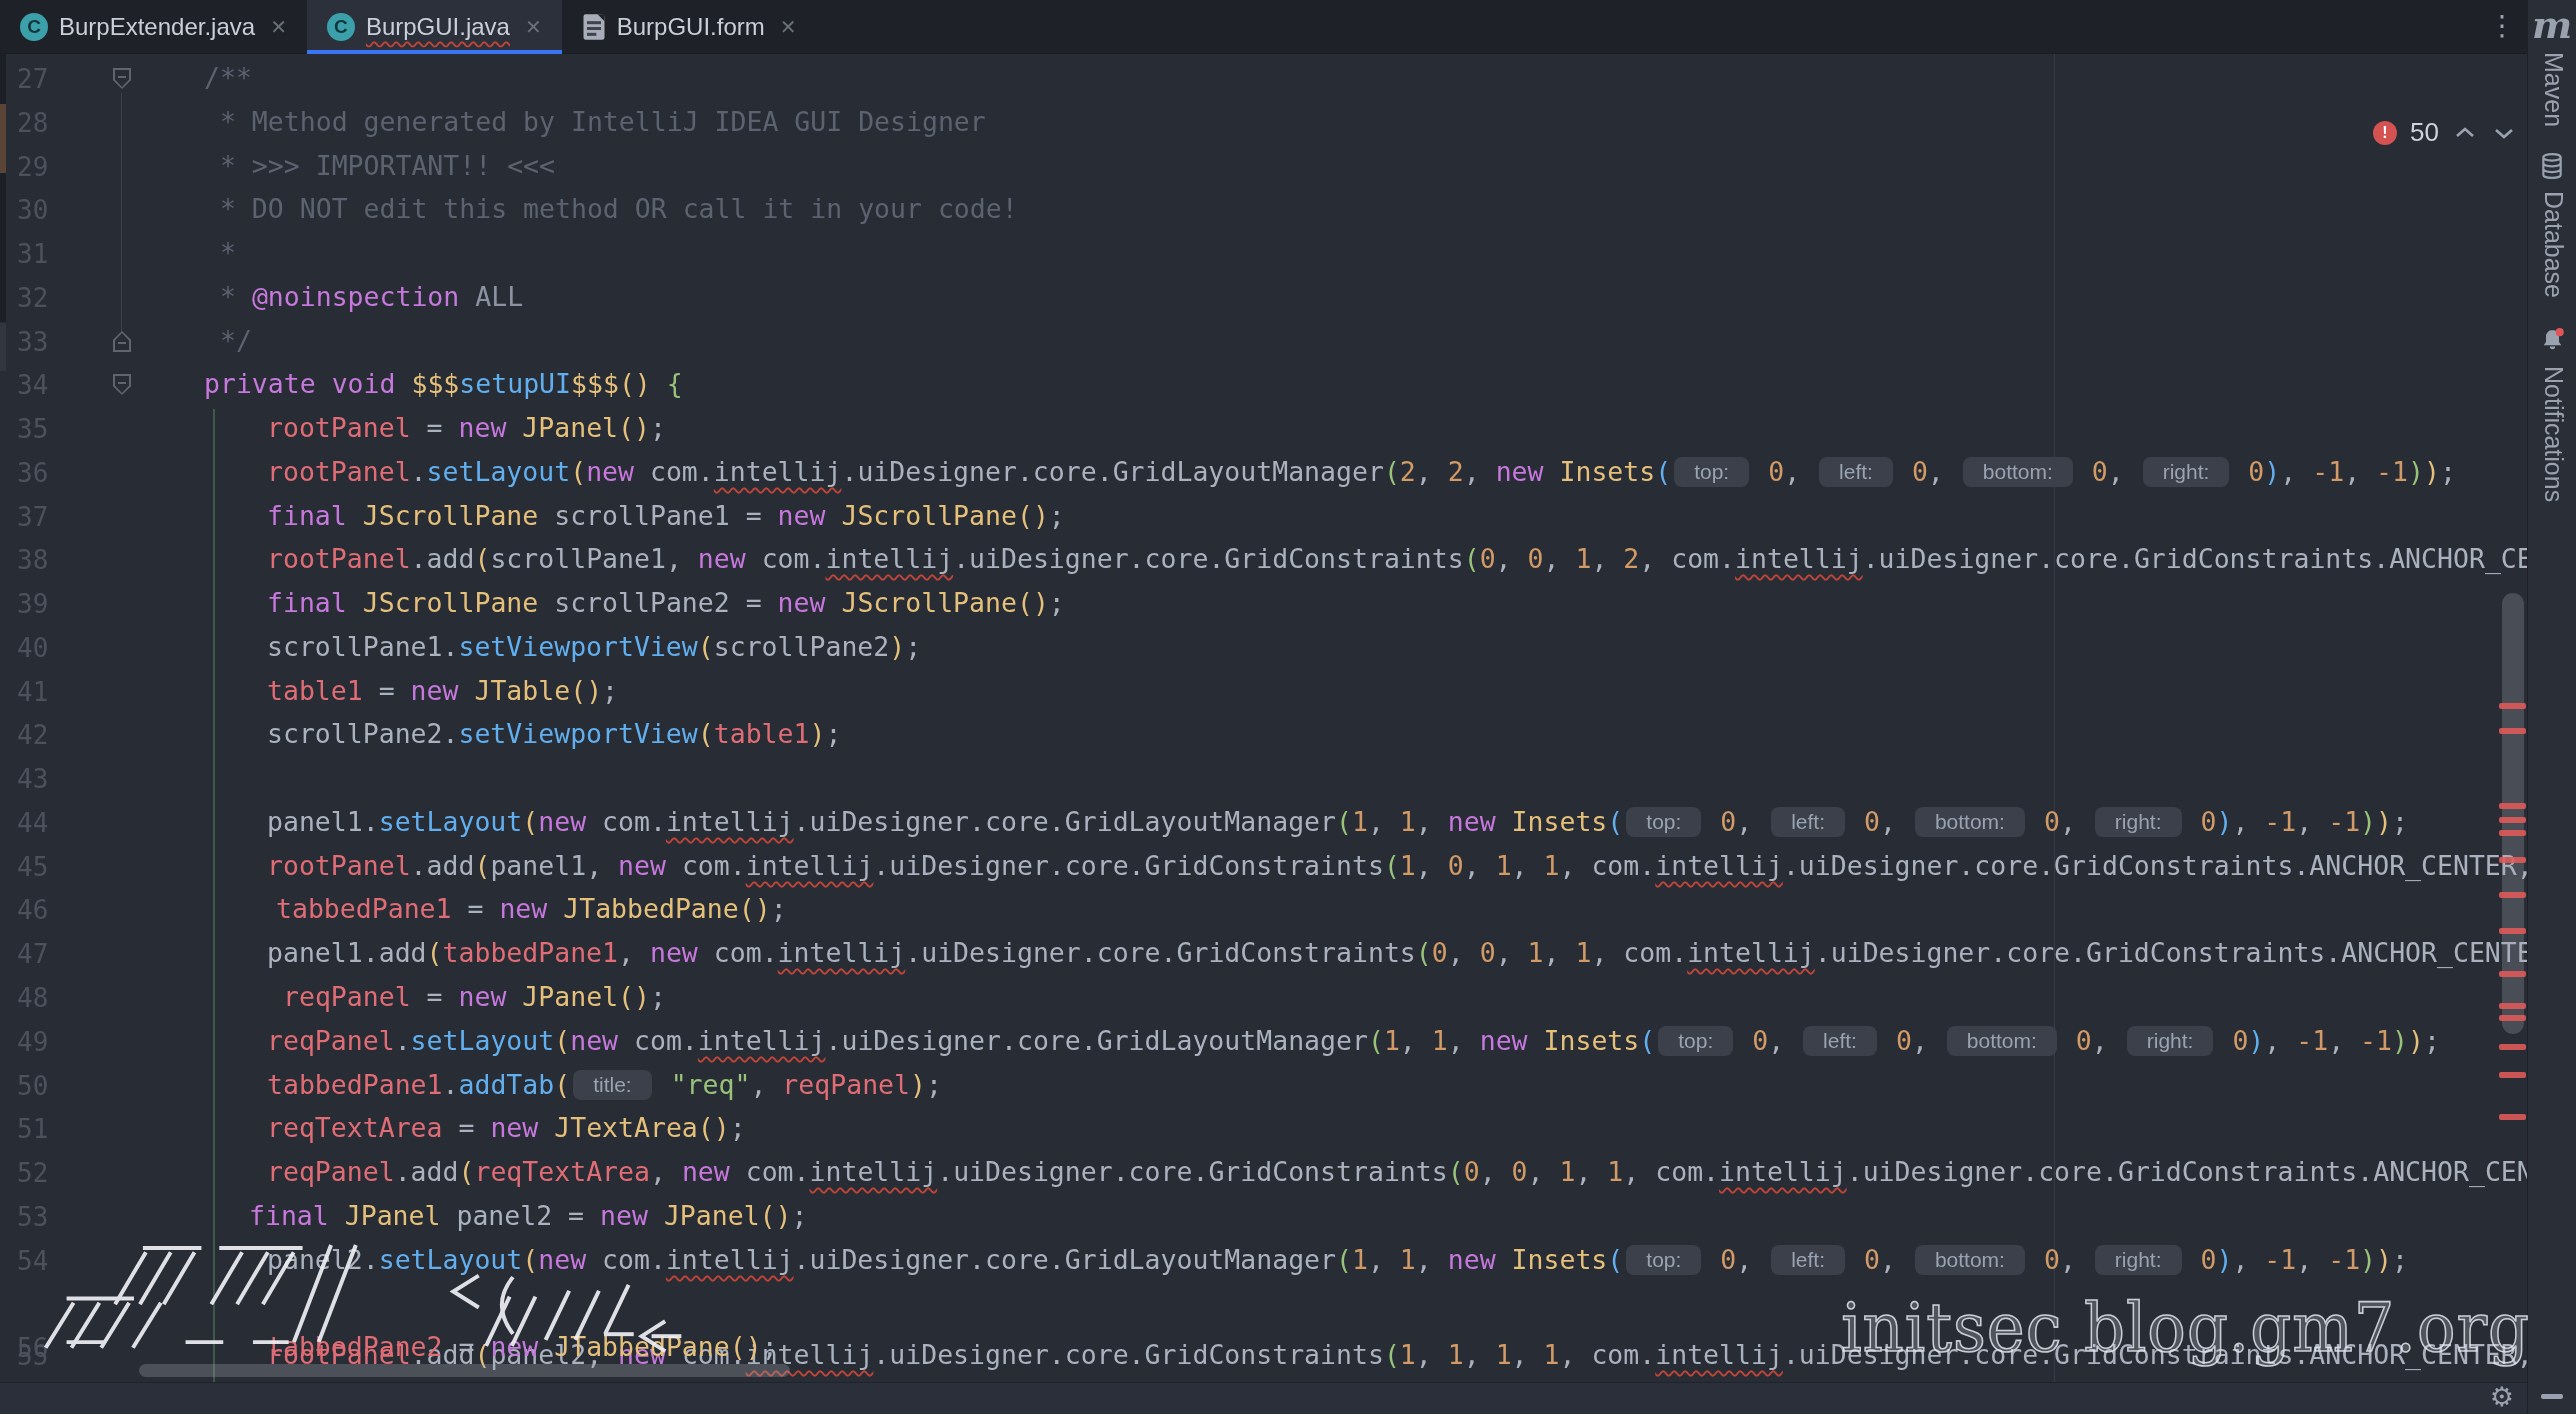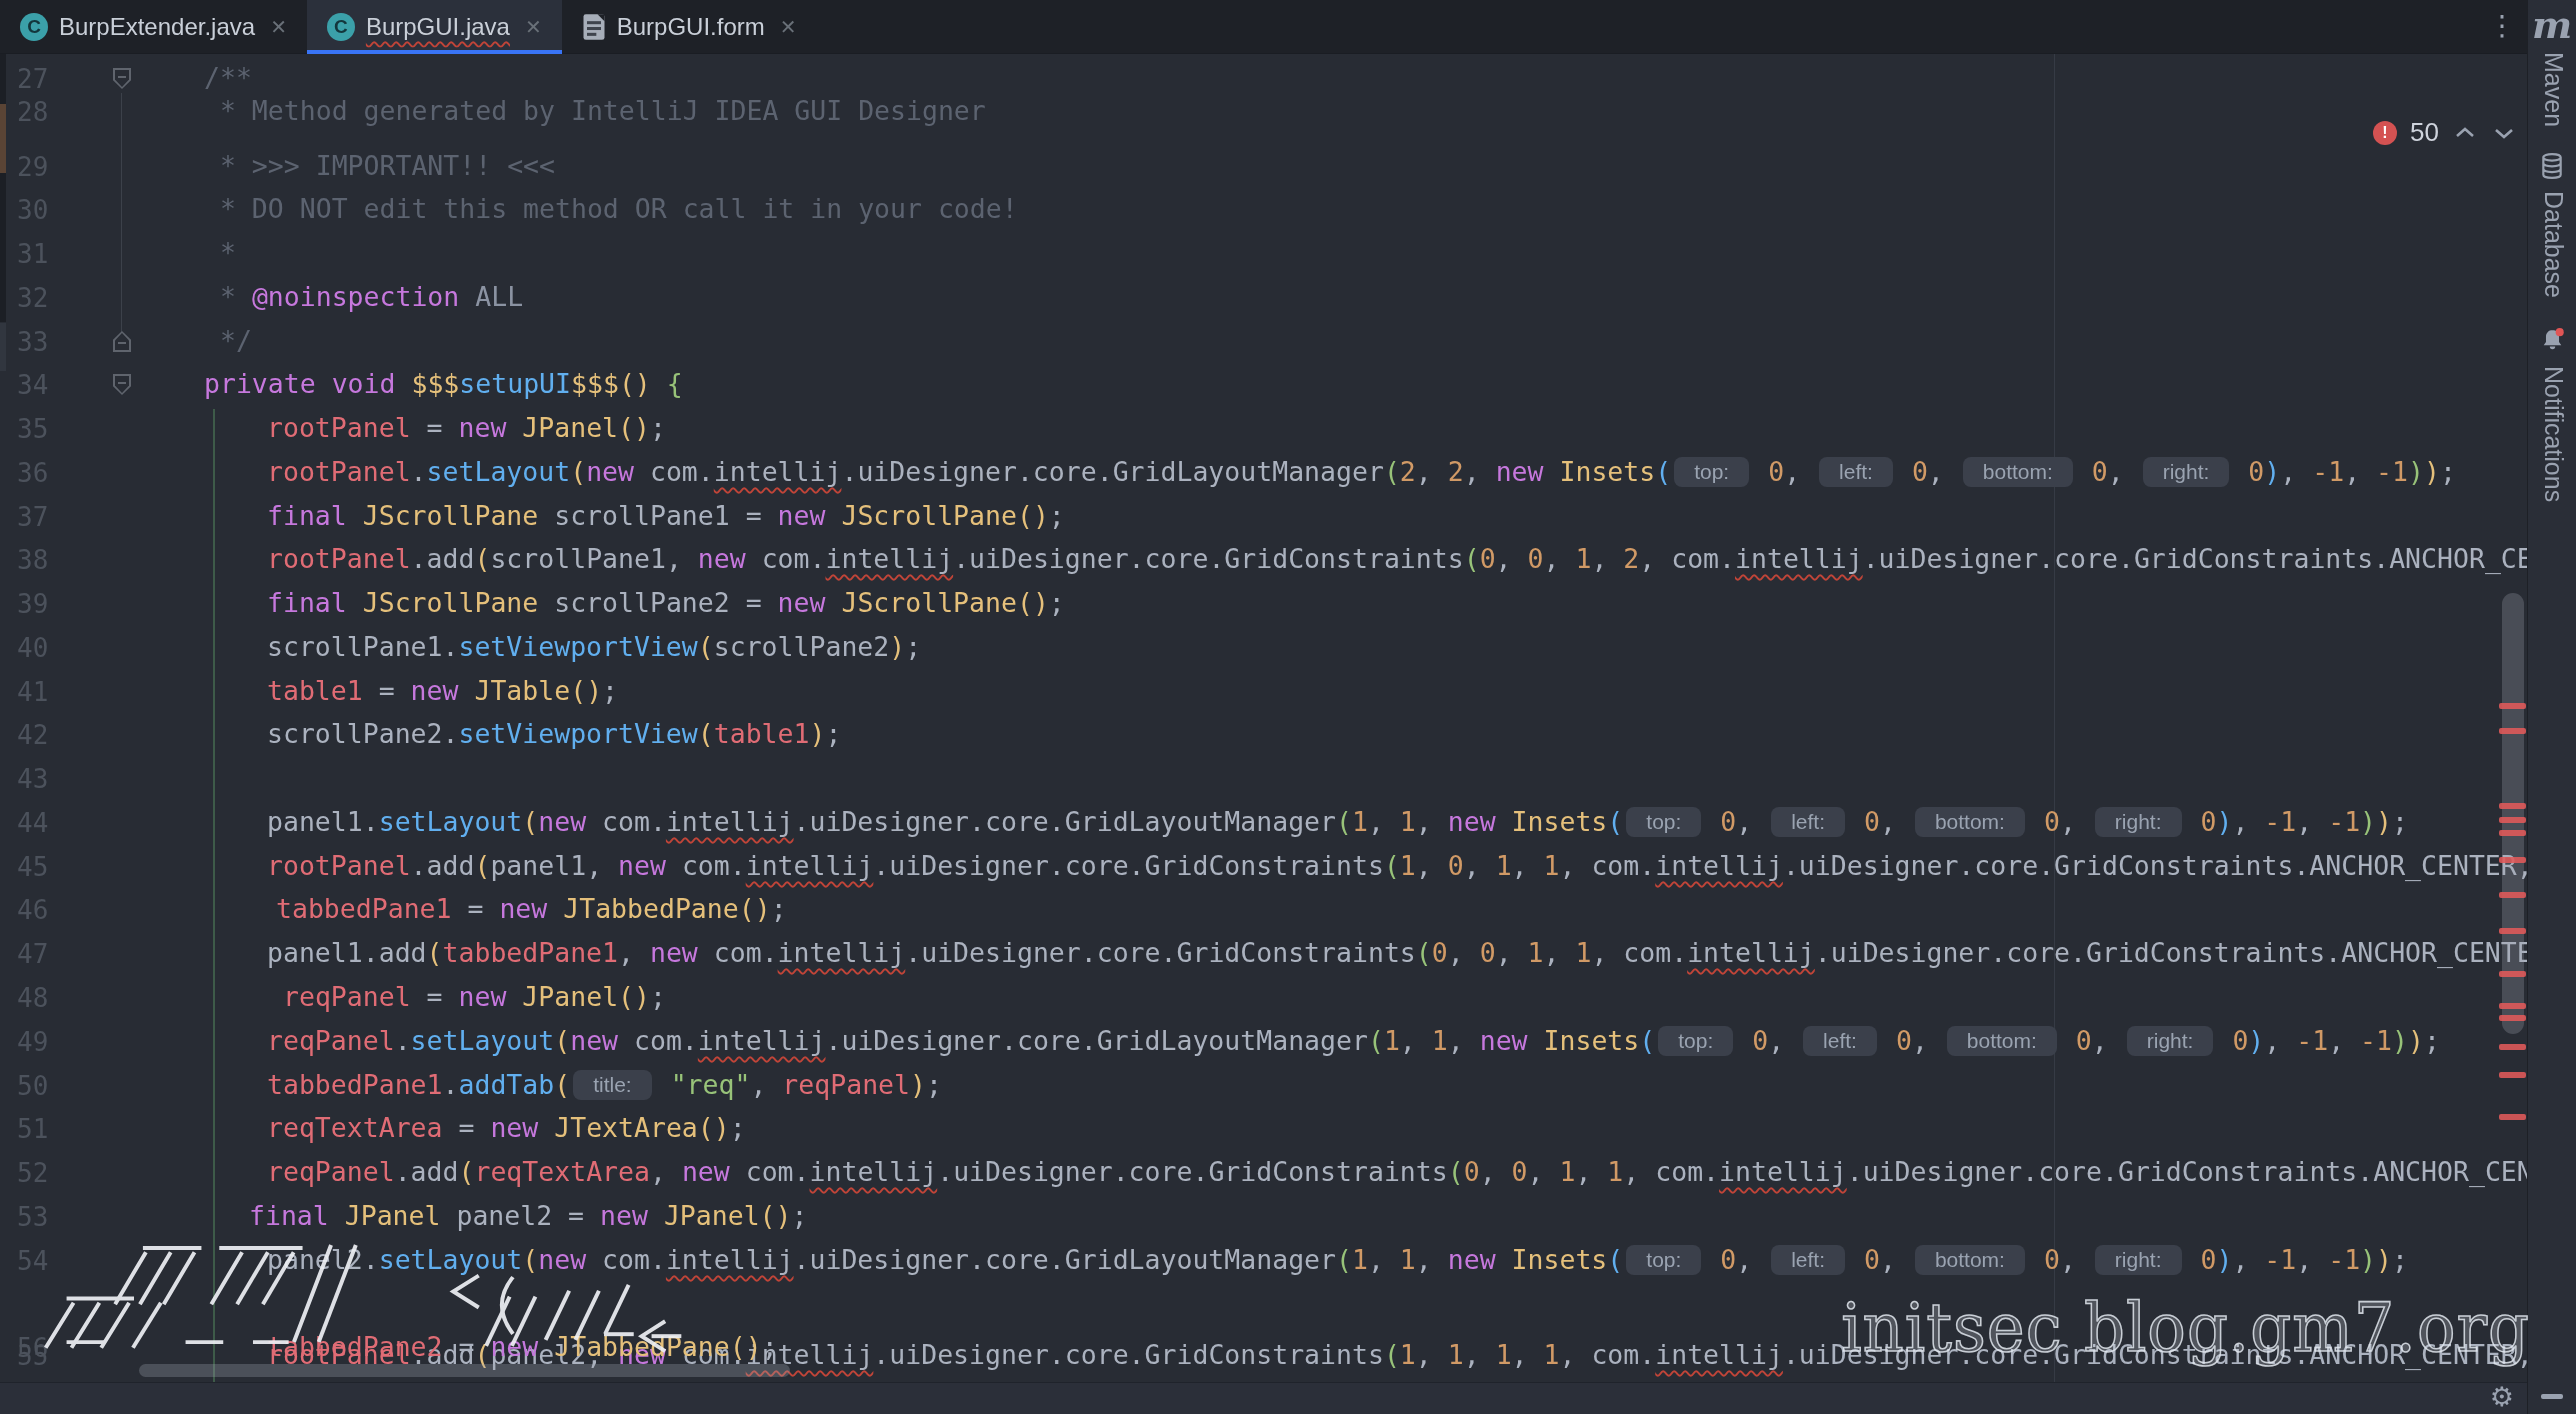--- a/index.html
+++ b/index.html
@@ -124,21 +124,21 @@
   <div class="fold-connector"></div>
   <div class="scope-guide"></div>
   <div class="col-guide"></div>
 
   <div>
       <div class="line" style="top: 3px;">
         <span class="lineno">27</span>
         <span class="fold down"></span>
         <span class="code" style="left: 204px;"><span class="tk-c">/**</span></span>
       </div>
-      <div class="line" style="top: 36px;">
+      <div class="line" style="top: 47px;">
         <span class="lineno">28</span>
         <span class="code" style="left: 204px;"><span class="tk-c"> * Method generated by IntelliJ IDEA GUI Designer</span></span>
       </div>
       <div class="line" style="top: 91px;">
         <span class="lineno">29</span>
         <span class="code" style="left: 204px;"><span class="tk-c"> * &gt;&gt;&gt; IMPORTANT!! &lt;&lt;&lt;</span></span>
       </div>
       <div class="line" style="top: 134px;">
         <span class="lineno">30</span>
         <span class="code" style="left: 204px;"><span class="tk-c"> * DO NOT edit this method OR call it in your code!</span></span>

